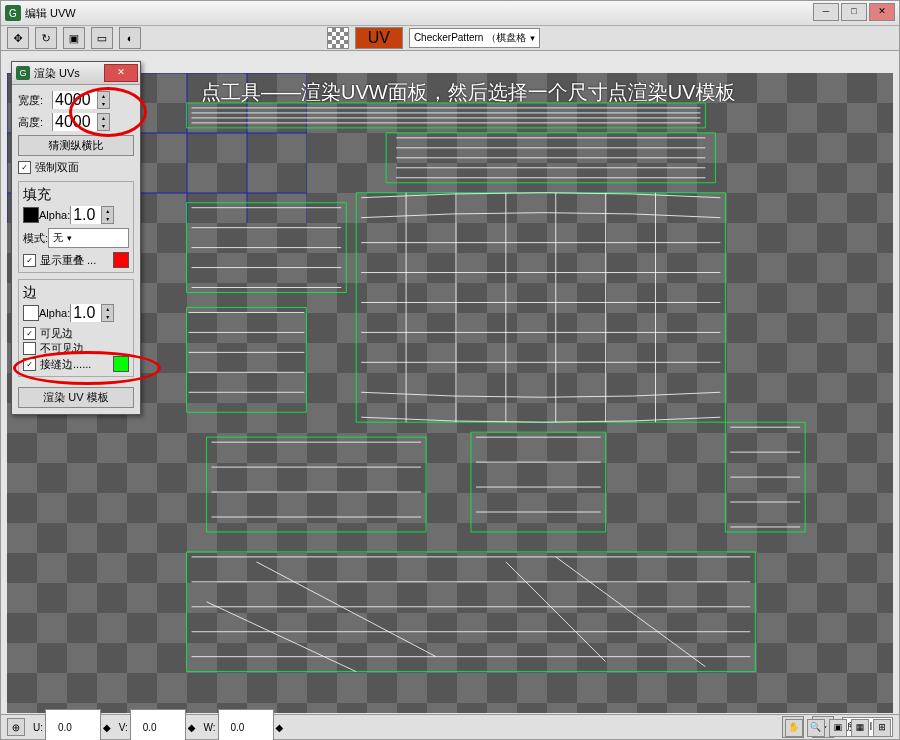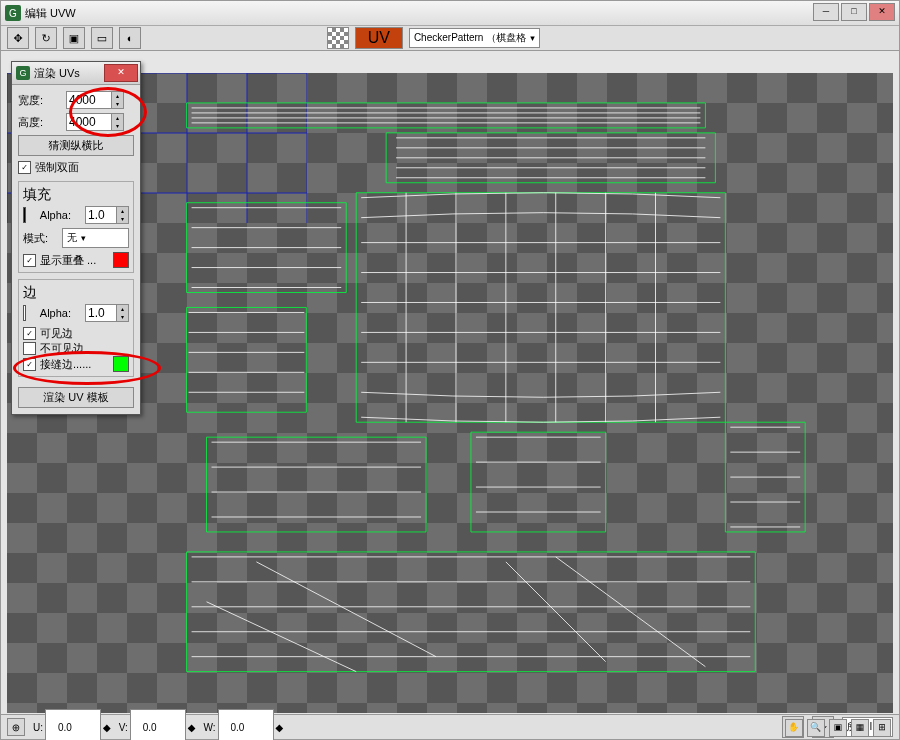--- a/index.html
+++ b/index.html
@@ -23,24 +23,24 @@
 .grid line{stroke:#1823b5;stroke-width:1}
 .uvwire{position:absolute;inset:0;pointer-events:none}
 .uvwire path{fill:none;stroke:#fff;stroke-width:0.8}
 .uvwire path.g{stroke:#00ff3c}
 .annotation{position:absolute;left:200px;right:20px;top:76px;color:#fff;font-size:20px;line-height:1.5;text-shadow:0 0 2px #000}
 .render-panel{position:absolute;left:10px;top:60px;width:128px;border:1px solid #555;background:#e0e0e0;box-shadow:2px 2px 4px rgba(0,0,0,0.4)}
 .rp-title{height:22px;background:linear-gradient(#f0f0f0,#d0d0d0);display:flex;align-items:center;padding:0 4px;gap:4px;position:relative;border-bottom:1px solid #999}
 .rp-title .icon{width:14px;height:14px;background:#2a6f3a;color:#fff;font-size:9px;text-align:center;line-height:14px;border-radius:2px}
 .rp-close{position:absolute;right:2px;top:2px;width:32px;height:16px;background:#d85050;border:1px solid #933;text-align:center;line-height:14px;color:#fff;font-size:9px}
 .rp-body{padding:6px;display:flex;flex-direction:column;gap:4px;font-size:11px}
-.row{display:flex;align-items:center;gap:14px}
+.row{display:flex;align-items:center;gap:0}
 .lbl{width:34px}
 .spin{display:flex;align-items:center;border:1px solid #888;background:#fff;height:16px}
-.spin input{border:0;width:40px;font-size:12px;padding:0 2px}
+.spin input{border:0;width:40px;font-size:16px;padding:0 2px}
 .spin .arrows{width:12px;display:flex;flex-direction:column}
 .spin .arrows div{height:8px;background:#ccc;border-left:1px solid #888;font-size:6px;text-align:center;line-height:8px}
 .btn{border:1px solid #888;background:#d8d8d8;padding:2px 12px;text-align:center}
 .fieldset{border:1px solid #aaa;padding:4px;margin-top:2px}
 .fieldset .legend{font-size:14px;margin-bottom:2px}
 .swatch{width:14px;height:14px;border:1px solid #555;display:inline-block}
 .swatch.black{background:#000}
 .swatch.white{background:#fff}
 .swatch.red{background:#f00}
 .swatch.green{background:#0f0}
@@ -132,20 +132,21 @@
       <path class="g" d="M465 360 L600 360 L600 460 L465 460 Z"></path>
       <path d="M470 365 L595 365 M470 390 L595 390 M470 415 L595 415 M470 440 L595 440"></path>
       <path class="g" d="M200 365 L420 365 L420 460 L200 460 Z"></path>
       <path d="M205 370 L415 370 M205 395 L415 395 M205 420 L415 420 M205 445 L415 445"></path>
       <path class="g" d="M180 480 L750 480 L750 600 L180 600 Z"></path>
       <path d="M185 485 L745 485 M185 510 L745 510 M185 535 L745 535 M185 560 L745 560 M185 585 L745 585 M200 530 L350 600 M250 490 L430 585 M500 490 L600 590 M550 485 L700 595"></path>
     </svg>
   </div>
 
   <div class="annotation">
+    <div>点工具——渲染UVW面板，然后选择一个尺寸点渲染UV模板</div>
   </div>
 
   <div class="render-panel">
     <div class="rp-title">
       <div class="icon">G</div>
       <span>渲染 UVs</span>
       <div class="rp-close">✕</div>
     </div>
     <div class="rp-body">
       <div class="row">

